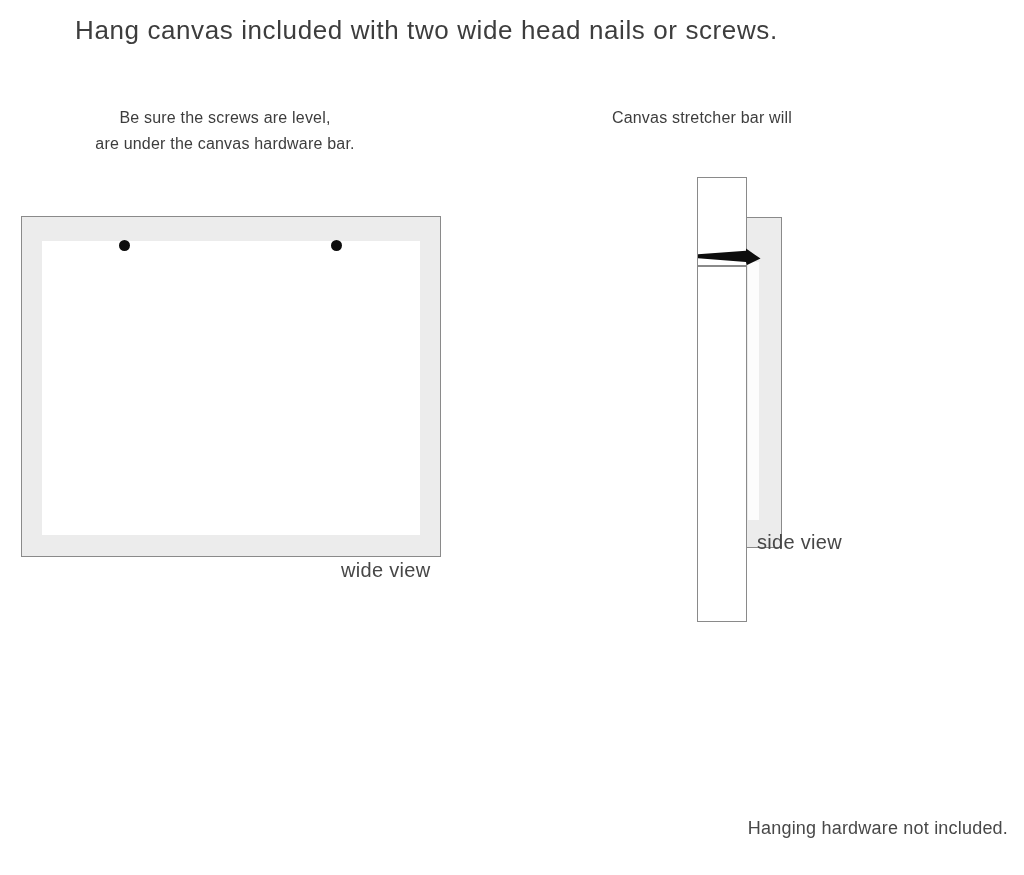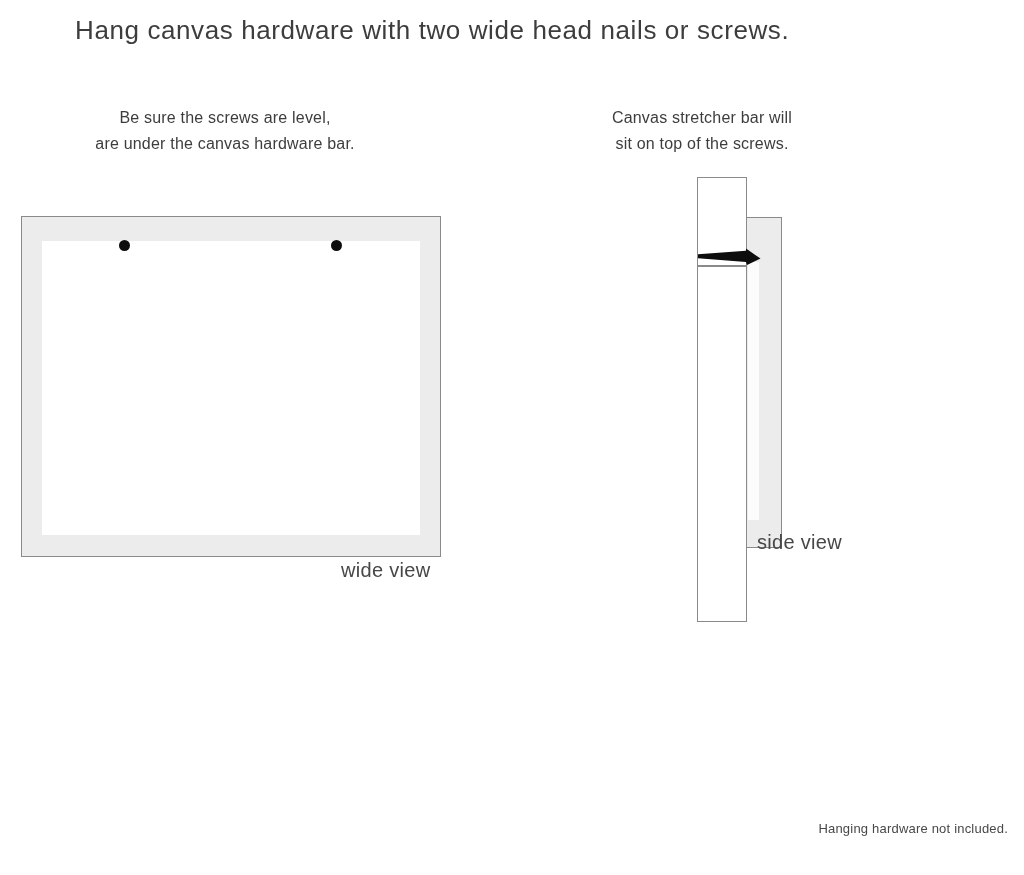--- a/index.html
+++ b/index.html
@@ -73,39 +73,38 @@
   .stretcher-line{
     position:absolute;left:698px;top:265px;width:48px;height:1.5px;
     background:var(--outline);
   }
   .nail-svg{
     position:absolute;left:690px;top:242px;width:76px;height:28px;
   }
 
   .footer{
     position:absolute;right:16px;top:819px;
-    font-size:13px;font-weight:300;line-height:19px;
+    font-size:18px;font-weight:300;line-height:19px;
     text-align:center;color:#484848;letter-spacing:0.2px;
   }
 </style>
 </head>
 <body>
 
 <div class="page">
 
-  <div class="title">Hang canvas hardware with two wide head nails or screws.</div>
+  <div class="title">Hang canvas included with two wide head nails or screws.</div>
 
   <div class="para para-left">
     <div>Be sure the screws are level,</div>
     <div>are under the canvas hardware bar.</div>
   </div>
 
   <div class="para para-right">
     <div>Canvas stretcher bar will</div>
-    <div>sit on top of the screws.</div>
   </div>
 
   <div class="front-outer">
     <div class="front-inner"></div>
   </div>
   <div class="screw-dot screw-left"></div>
   <div class="screw-dot screw-right"></div>
   <div class="view-label label-front">wide view</div>
 
   <div class="side-canvas">

